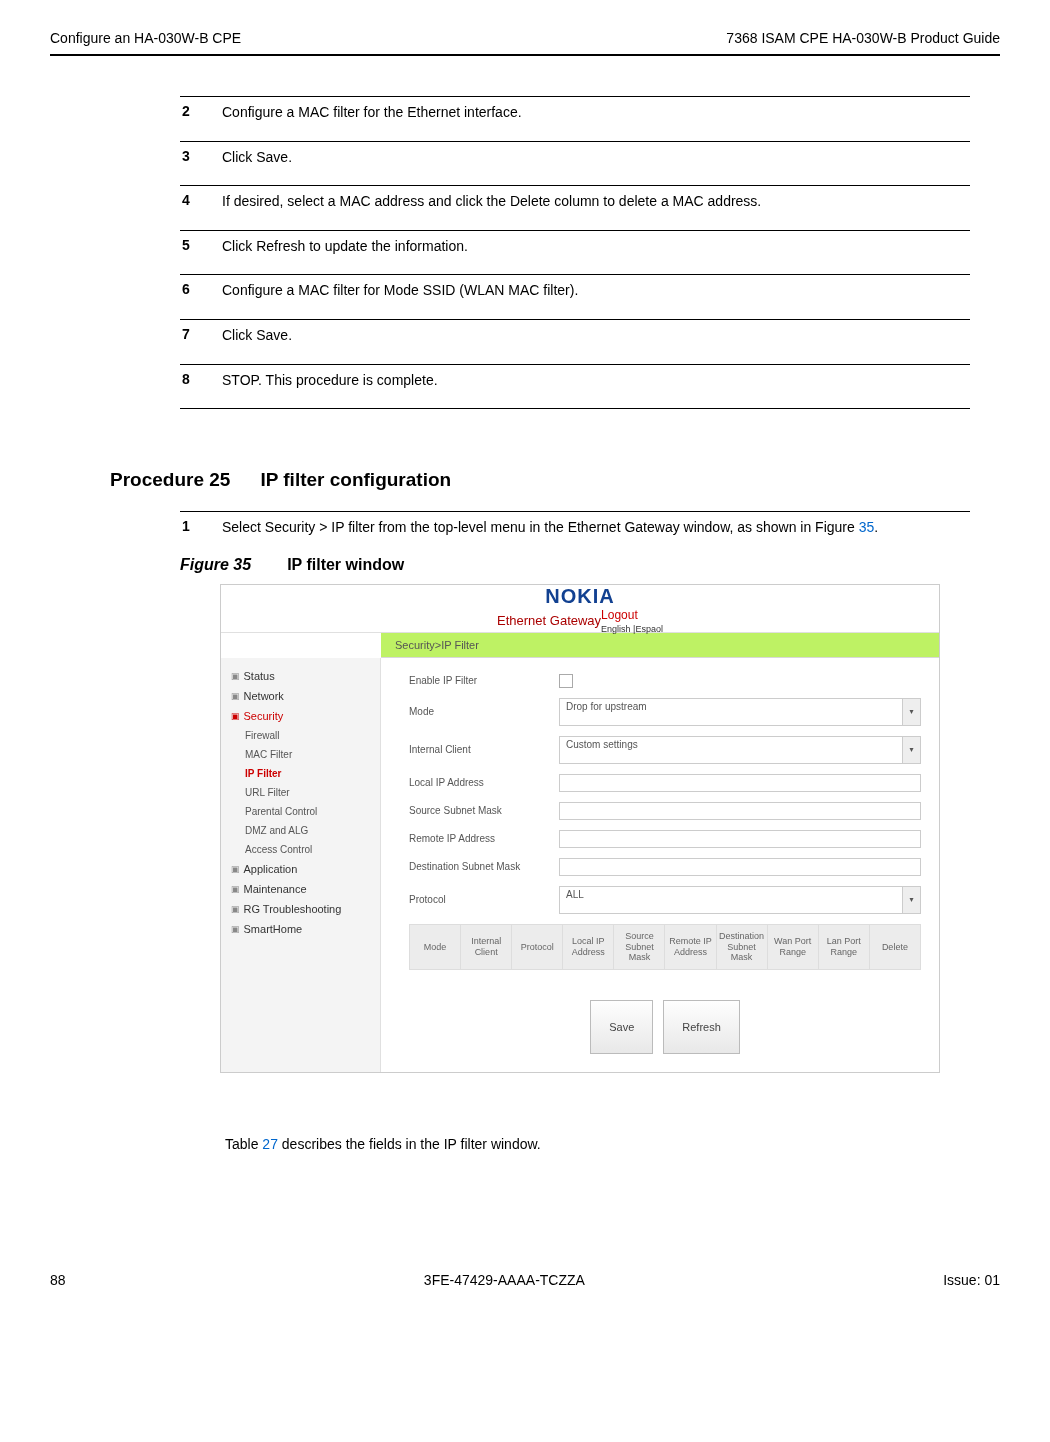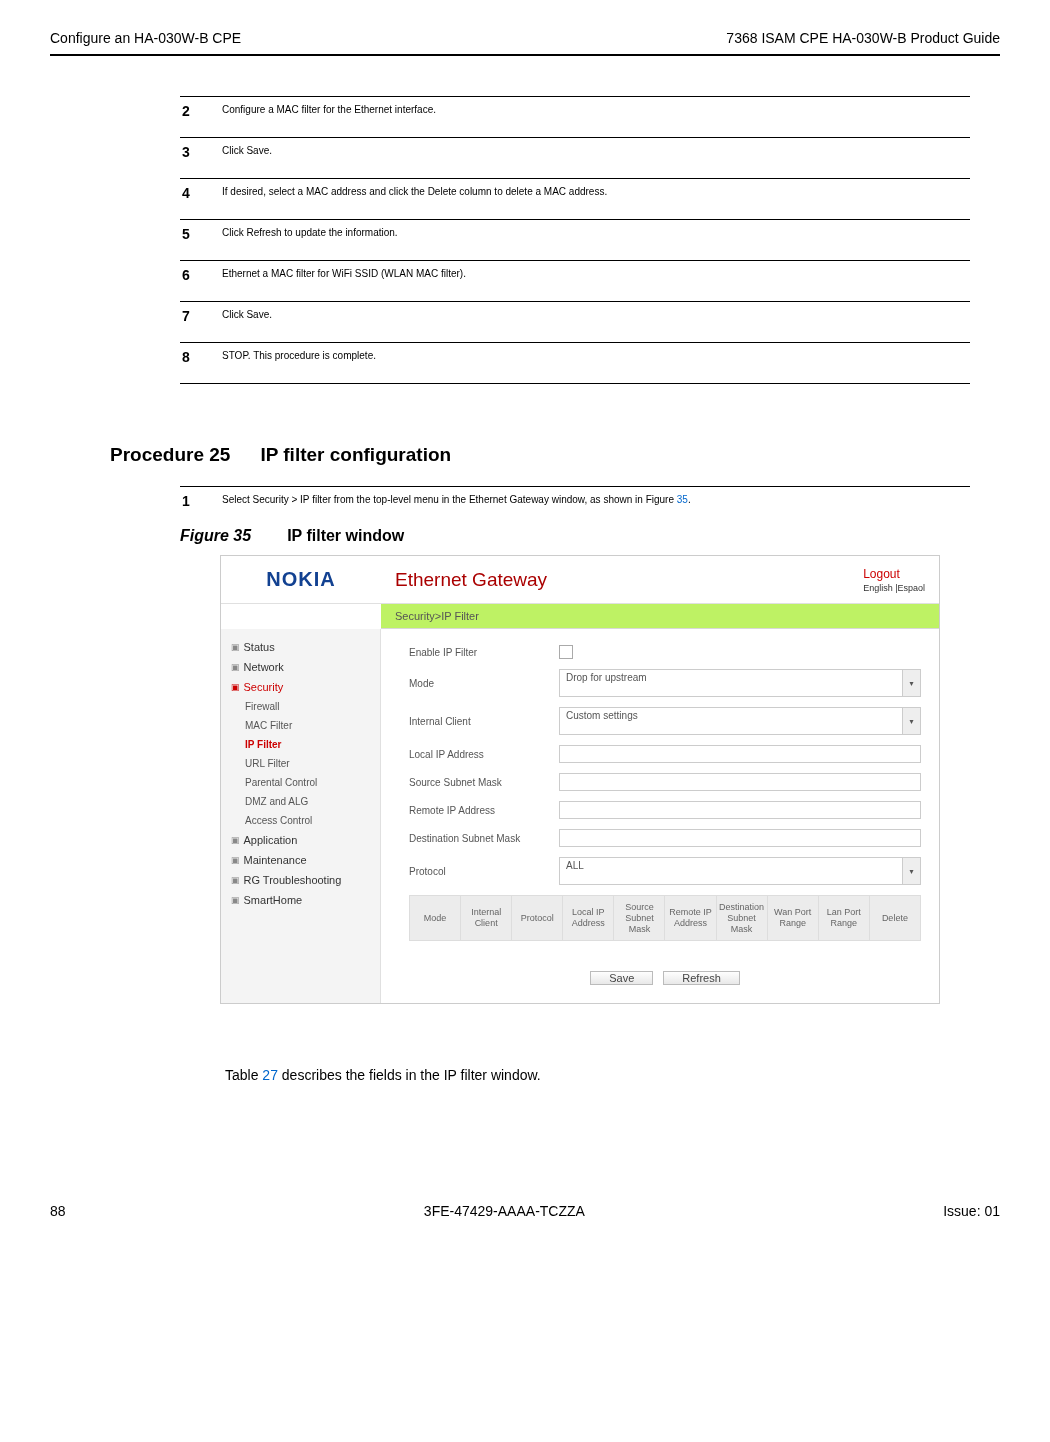--- a/index.html
+++ b/index.html
@@ -44,21 +44,21 @@
       gap: 20px;
       padding-left: 2px;
     }
     .step-num {
       font-weight: bold;
       font-size: 14px;
       width: 20px;
       flex-shrink: 0;
     }
     .step-text {
-      font-size: 10px;
+      font-size: 14px;
       line-height: 1.4;
     }
     .step-text .link {
       color: #0066cc;
     }
     .final-rule {
       border: none;
       border-top: 1px solid #000;
       margin-left: 130px;
       margin-right: 30px;
@@ -95,40 +95,41 @@
       border: 1px solid #ccc;
       font-family: Arial, sans-serif;
       font-size: 11px;
       background: #fff;
     }
     .shot-top {
       display: flex;
       align-items: center;
       height: 48px;
       border-bottom: 1px solid #e0e0e0;
+      flex-direction: column;
     }
     .logo {
       width: 160px;
       text-align: center;
       font-weight: bold;
       font-size: 20px;
       color: #124191;
       letter-spacing: 1px;
     }
     .title-bar {
       flex: 1;
       display: flex;
       justify-content: space-between;
       align-items: center;
       padding: 0 14px;
       color: #900;
     }
     .title-bar .gw-title {
       color: #a00;
-      font-size: 19px;
+      font-size: 13px;
     }
     .title-bar .right-links {
       display: flex;
       flex-direction: column;
       align-items: flex-start;
       gap: 2px;
       font-size: 10px;
     }
     .title-bar .logout {
       color: #c00;
@@ -258,21 +259,21 @@
     }
     .buttons {
       display: flex;
       justify-content: center;
       gap: 10px;
       margin-top: 30px;
     }
     .btn {
       border: 1px solid #bbb;
       background: linear-gradient(#fefefe, #e8e8e8);
-      padding: 0 18px;
+      padding: 20px 18px;
       font-size: 11px;
       color: #444;
     }
     .after-figure {
       margin-left: 175px;
       margin-top: 63px;
       margin-bottom: 120px;
       font-size: 14px;
     }
     .after-figure .link {
@@ -320,21 +321,21 @@
     <hr class="step-rule">
     <div class="step-row">
       <span class="step-num">5</span>
       <span class="step-text">Click Refresh to update the information.</span>
     </div>
   </div>
   <div class="step">
     <hr class="step-rule">
     <div class="step-row">
       <span class="step-num">6</span>
-      <span class="step-text">Ethernet a MAC filter for WiFi SSID (WLAN MAC filter).</span>
+      <span class="step-text">Configure a MAC filter for Mode SSID (WLAN MAC filter).</span>
     </div>
   </div>
   <div class="step">
     <hr class="step-rule">
     <div class="step-row">
       <span class="step-num">7</span>
       <span class="step-text">Click Save.</span>
     </div>
   </div>
   <div class="step">

